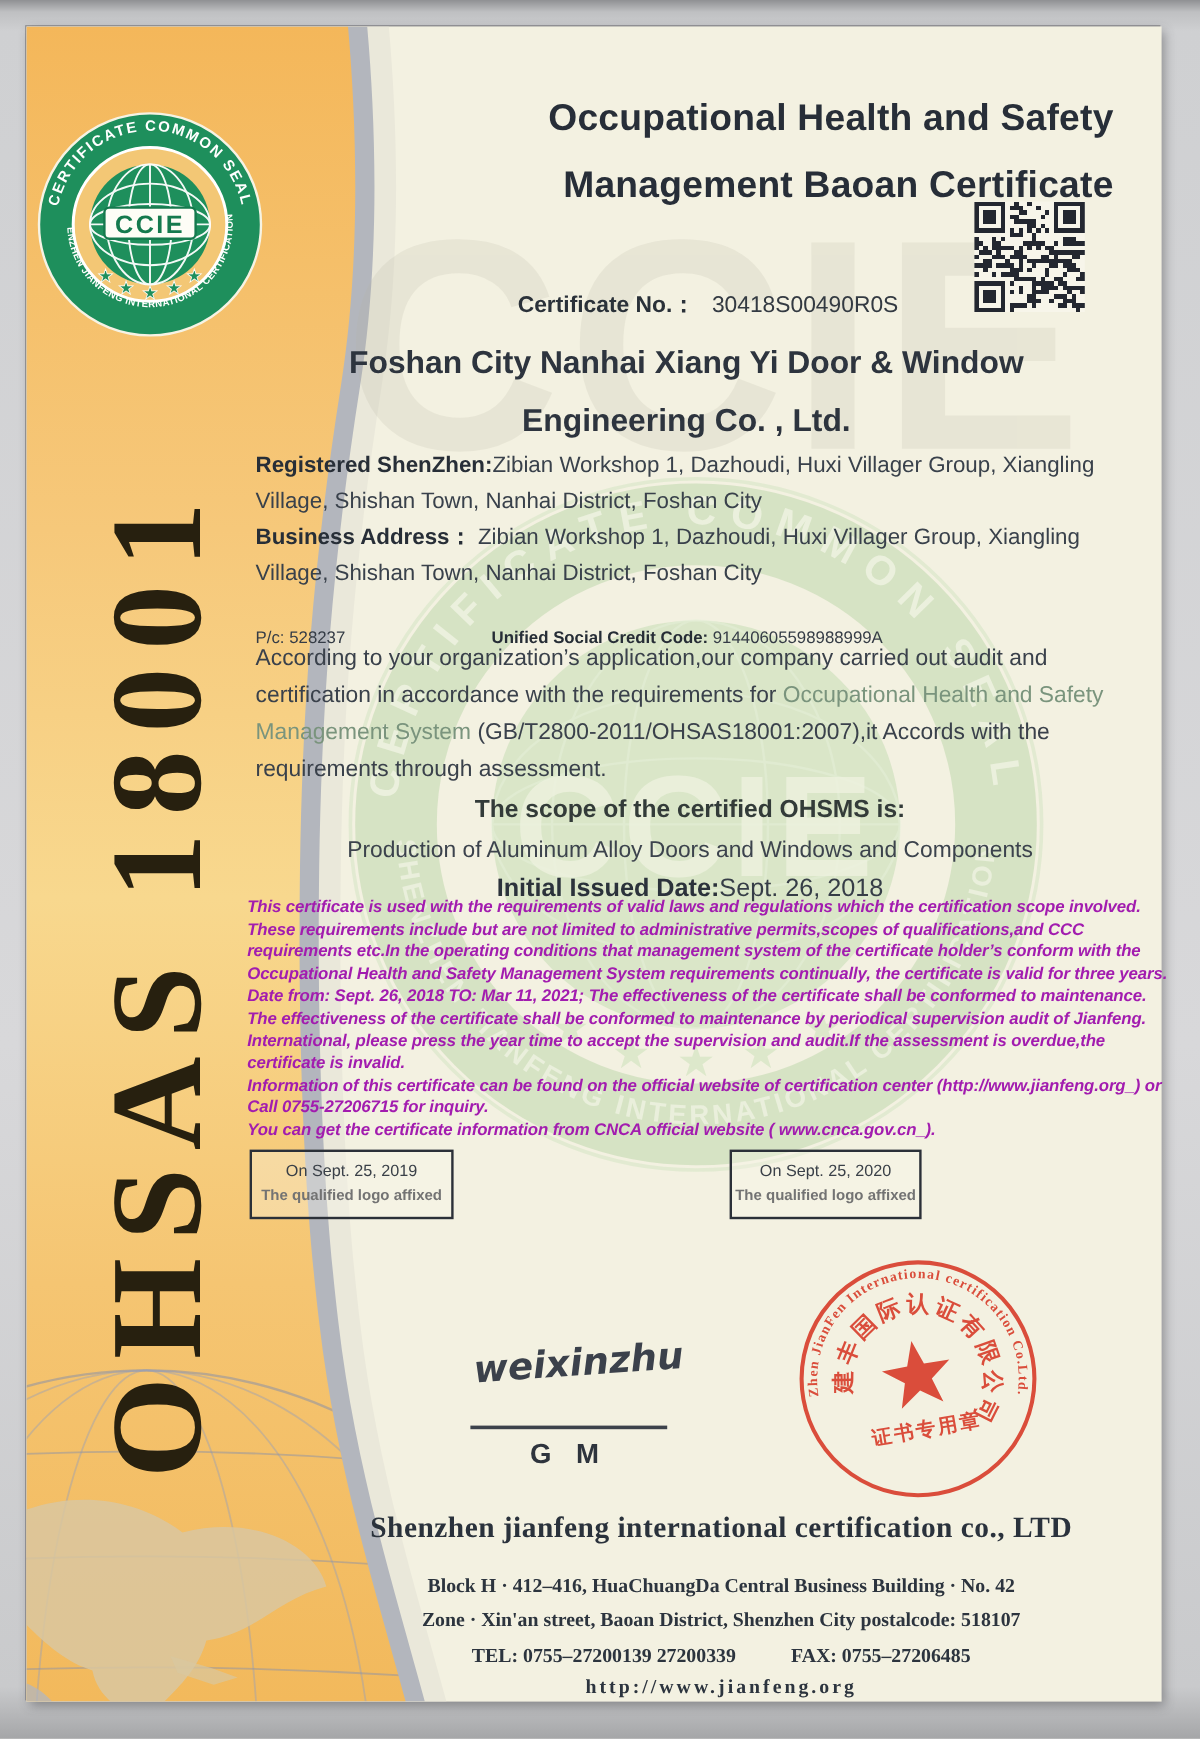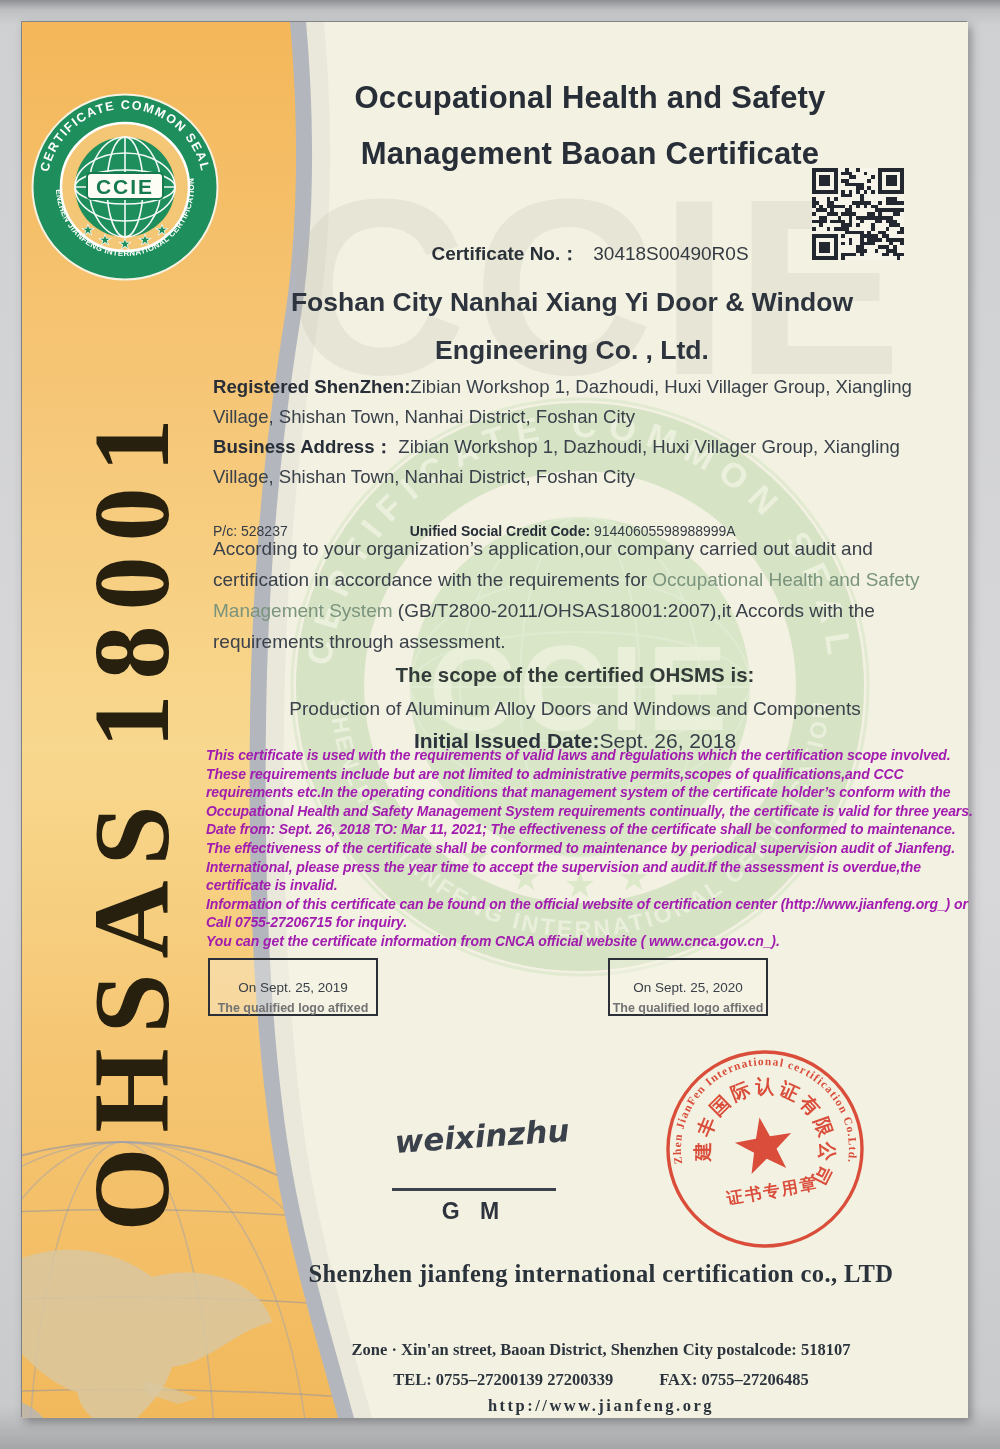--- a/index.html
+++ b/index.html
@@ -15,21 +15,21 @@
   }
   .bg-svg{position:absolute;left:0;top:0;width:946px;height:1396px;}
   .band-text{
     position:absolute;left:-388px;top:718px;width:1000px;height:155px;
     transform:rotate(-90deg);text-align:center;
     font-family:"Liberation Serif","DejaVu Serif",serif;font-weight:bold;
     font-size:108px;letter-spacing:15px;color:#27200f;line-height:150px;
   }
   .seal-svg{position:absolute;left:8px;top:70px;}
   .title{
-    position:absolute;left:230px;right:40px;top:48px;text-align:center;
+    position:absolute;left:230px;right:40px;top:48px;text-align:right;
     font-size:31px;font-weight:bold;color:#272e38;line-height:56px;letter-spacing:.2px;
   }
   .cert-no{
     position:absolute;left:230px;right:40px;top:219px;text-align:center;
     font-size:19px;color:#333a42;
   }
   .cert-no b{font-weight:bold;color:#2a3139;margin-right:14px;}
   .company{
     position:absolute;left:190px;right:36px;top:256px;text-align:center;
     font-size:26.5px;font-weight:bold;color:#2d343e;line-height:48px;
@@ -65,21 +65,21 @@
   .issued b{color:#2b323b;}
   .fine-print{
     position:absolute;left:184px;width:770px;top:724px;
     font-size:14px;font-weight:bold;color:#a21caf;line-height:18.6px;letter-spacing:-.1px;font-style:italic;
   }
   .fine-print p{margin:0;}
   .logo-box{
     position:absolute;top:936px;height:54px;border:2px solid #2b3038;
     text-align:center;color:#3a4048;background:rgba(248,246,234,.35);
   }
-  .logo-box .d{font-size:13.5px;margin-top:20px;}
+  .logo-box .d{font-size:13.5px;margin-top:8px;}
   .logo-box .c{font-size:12.5px;font-weight:bold;margin-top:6px;color:#737373;}
   .box-2019{left:186px;width:166px;}
   .box-2020{left:586px;width:156px;}
   .sig-name{
     position:absolute;left:360px;width:200px;top:1096px;text-align:center;
     font-family:"DejaVu Sans",sans-serif;font-style:italic;font-weight:bold;
     font-size:31px;color:#3b414b;transform:rotate(-4deg);letter-spacing:0px;
   }
   .sig-line{position:absolute;left:370px;width:164px;top:1166px;height:3px;background:#3c424b;}
   .sig-title{
@@ -578,19 +578,20 @@
       </text>
       <text font-family="DejaVu Sans, sans-serif" font-weight="bold" font-size="19" letter-spacing="3.5" fill="#d8402e">
         <textPath href="#rsChn" startOffset="25%" text-anchor="middle">深圳建丰国际认证有限公司</textPath>
       </text>
       <path d="M105,73 L112.1,93.3 L133.5,93.7 L116.4,106.7 L122.6,127.3 L105,115 L87.4,127.3 L93.6,106.7 L76.5,93.7 L97.9,93.3 Z" fill="#d8402e"></path>
       <text x="105" y="153" text-anchor="middle" font-family="DejaVu Sans, sans-serif" font-weight="bold" font-size="16.5" letter-spacing="2" fill="#d8402e">证书专用章</text>
     </g>
   </svg>
 
   <div class="footer-company">Shenzhen jianfeng international certification co., LTD</div>
+  <div class="footer-addr fa1">Block H · 412–416, HuaChuangDa Central Business Building ·  No. 42</div>
   <div class="footer-addr fa2">Zone ·  Xin'an street, Baoan District, Shenzhen City  postalcode:  518107</div>
   <div class="footer-addr footer-tel">
     <span>TEL: 0755–27200139  27200339</span><span class="gap"></span><span>FAX: 0755–27206485</span>
   </div>
   <div class="footer-addr footer-url">http://www.jianfeng.org</div>
 
 </div>
 
 </body></html>

